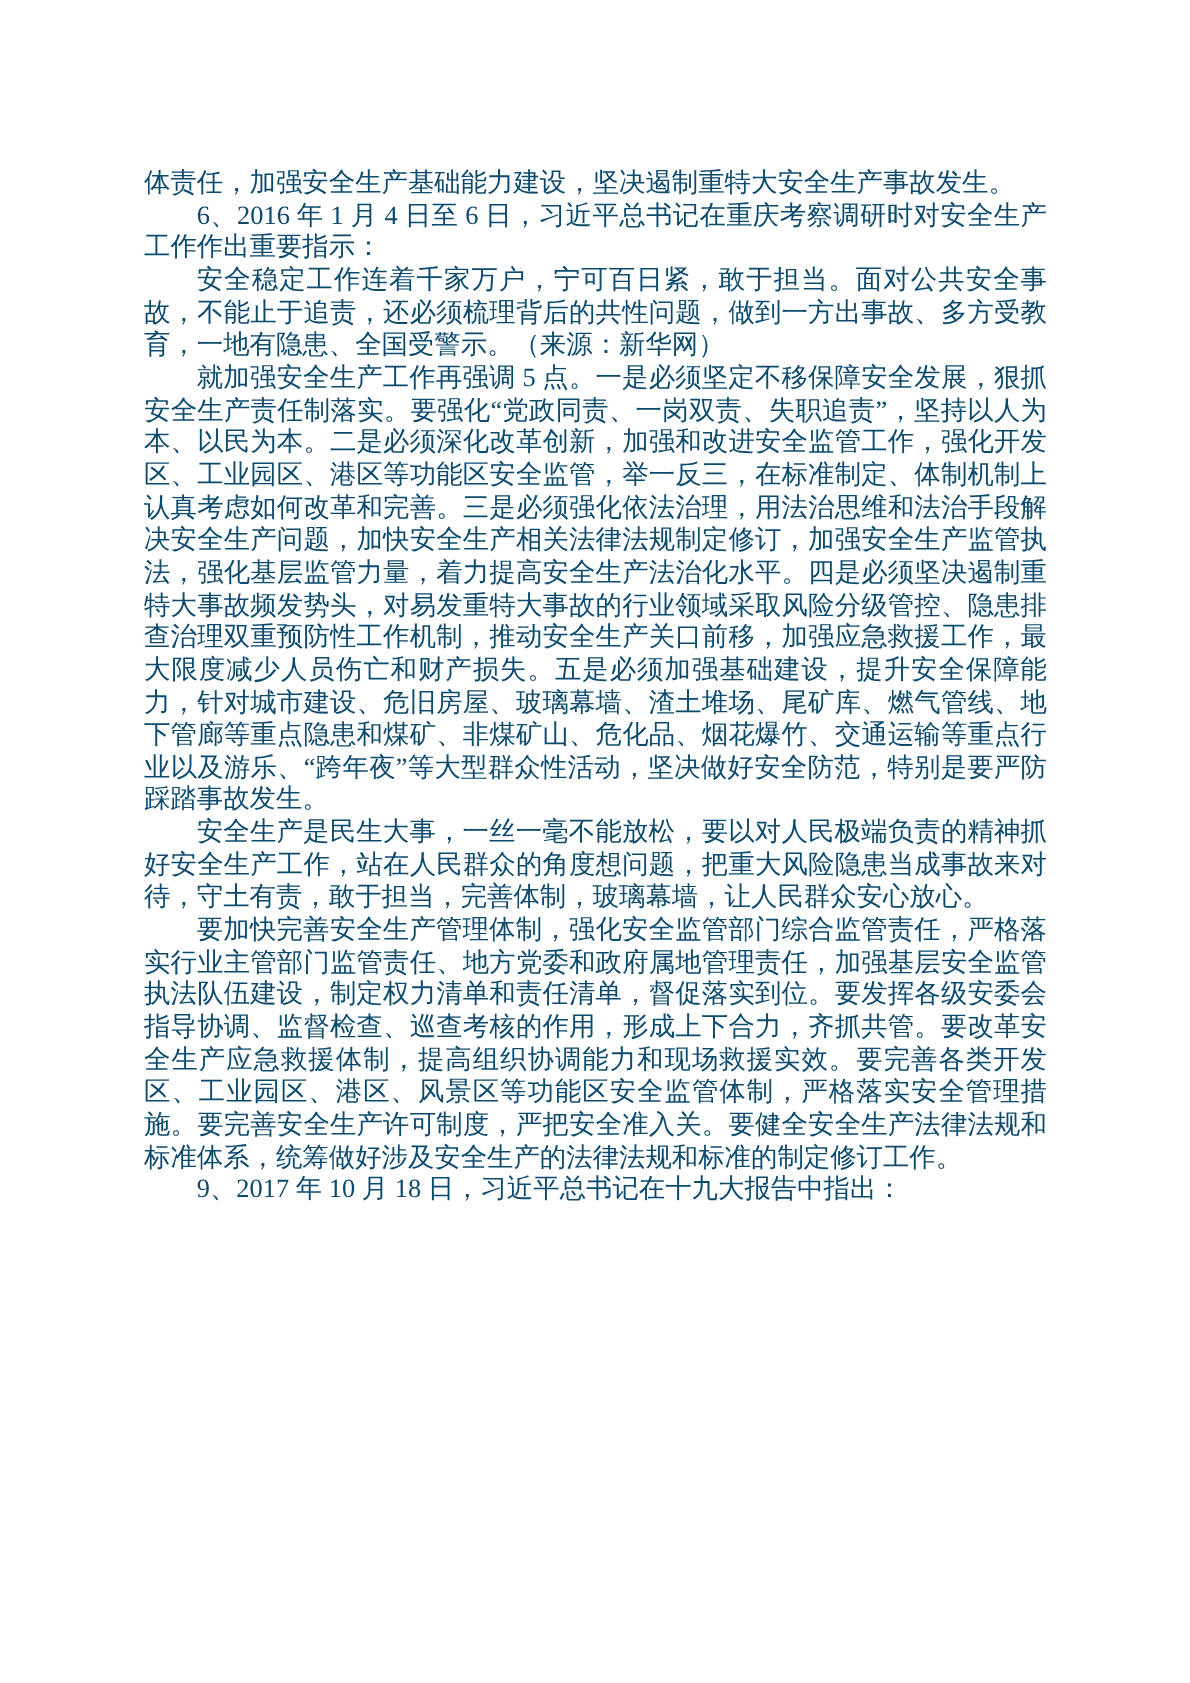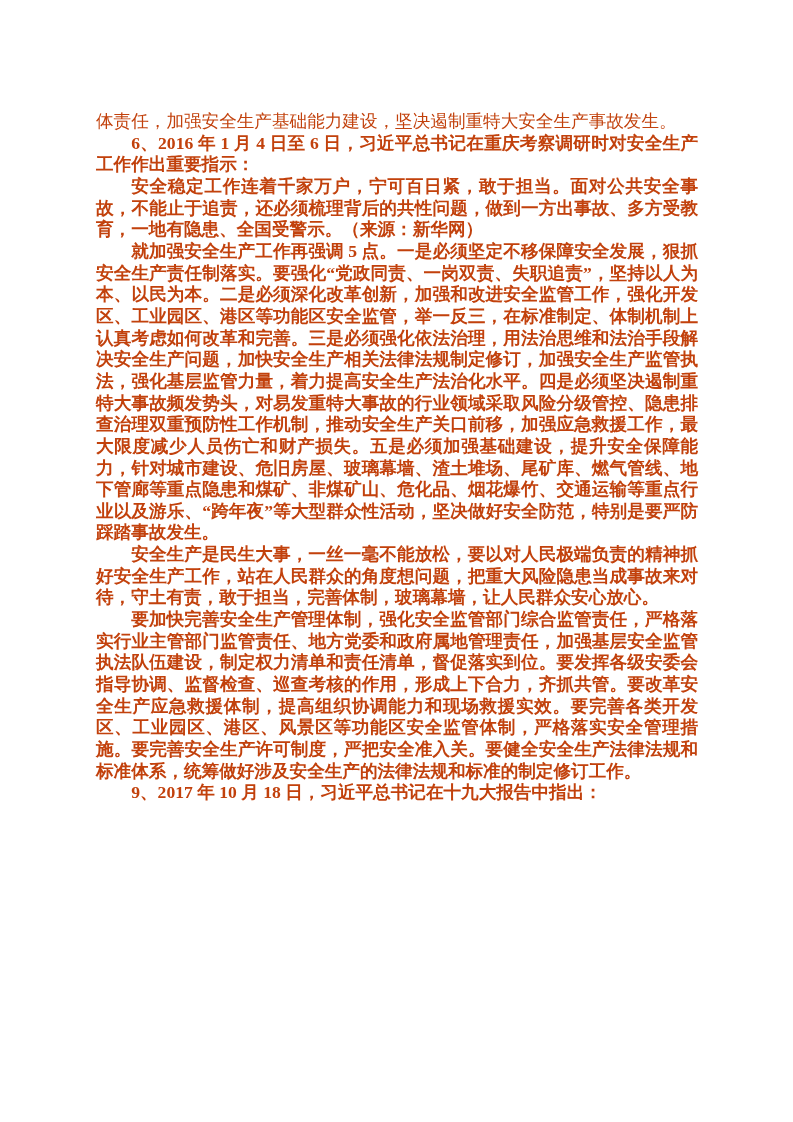--- a/index.html
+++ b/index.html
@@ -20,30 +20,29 @@
     color: #000000;
   }
   .doc-body {
     position: absolute;
     left: 96px;
     top: 111px;
     width: 602px;
     font-size: 17.6px;
     line-height: 21.65px;
     text-align: justify;
-    color: #c2410c;
+    color: #0c4a6e;
   }
   .para {
     margin: 0;
     padding: 0;
     word-break: break-all;
   }
   .para.indent {
     text-indent: 2em;
-    font-weight: bold;
   }
 </style>
 </head>
 <body>
 
 <div class="doc-page">
   <div class="doc-body">
       <p class="para">体责任，加强安全生产基础能力建设，坚决遏制重特大安全生产事故发生。</p>
       <p class="para indent">6、2016 年 1 月 4 日至 6 日，习近平总书记在重庆考察调研时对安全生产工作作出重要指示：</p>
       <p class="para indent">安全稳定工作连着千家万户，宁可百日紧，敢于担当。面对公共安全事故，不能止于追责，还必须梳理背后的共性问题，做到一方出事故、多方受教育，一地有隐患、全国受警示。（来源：新华网）</p>

